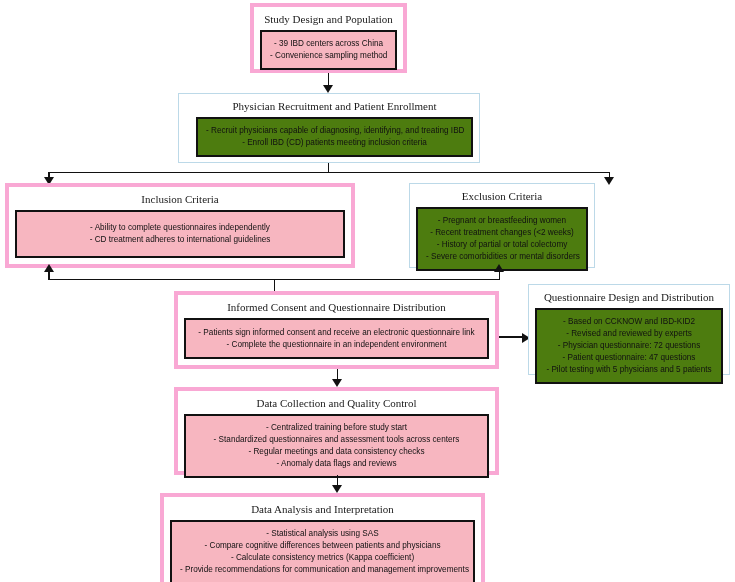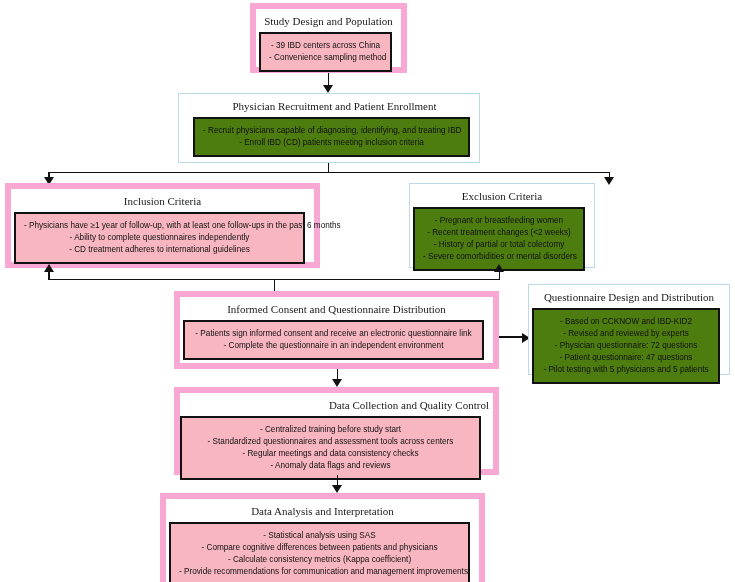--- a/index.html
+++ b/index.html
@@ -16,21 +16,21 @@
     height: 582px;
     background: #ffffff;
     overflow: hidden;
   }
 
   
   .node {
     position: absolute;
     box-sizing: border-box;
     background: #ffffff;
-    border: 6px solid #f9a8d4;
+    border: 4px solid #f9a8d4;
     display: flex;
     flex-direction: column;
     align-items: center;
   }
   .node.blue {
     border: 1px solid #bcd9e8;
   }
 
   .node-title {
     font-family: "Liberation Serif", serif;
@@ -40,21 +40,21 @@
     line-height: 1.1;
     padding: 6px 4px 5px 4px;
     white-space: nowrap;
   }
 
   
   .node-body {
     box-sizing: border-box;
     background: #f7b6c0;
     border: 2px solid #111111;
-    margin: 0 12px 6px 6px;
+    margin: 0 6px 6px 6px;
     padding: 6px 8px;
     text-align: center;
     font-family: "Liberation Sans", sans-serif;
     font-size: 8.2px;
     line-height: 1.45;
     color: #111111;
     flex: 1;
     display: flex;
     flex-direction: column;
     justify-content: center;
@@ -121,24 +121,23 @@
   </div>
 
   <div class="conn vline" style="left:327.5px; top:163px; width:1.6px; height:10px;"></div>
   <div class="conn hline" style="left:48px; top:171.5px; width:281px; height:1.6px;"></div>
   <div class="conn hline" style="left:327px; top:171.5px; width:283px; height:1.6px;"></div>
   <div class="conn vline" style="left:48px; top:171.5px; width:1.6px; height:8px;"></div>
   <div class="arrow-down" style="left:43.8px; top:177px;"></div>
   <div class="conn vline" style="left:608.5px; top:171.5px; width:1.6px; height:8px;"></div>
   <div class="arrow-down" style="left:604.3px; top:177px;"></div>
 
-  <div class="node" style="left:5px; top:183px; width:315px; height:85px;">
+  <div class="node" style="left:5px; top:183px; width:350px; height:85px;">
     <div class="node-title">Inclusion Criteria</div>
     <div class="node-body">
-      <div class="line">- Physicians have ≥1 year of follow-up, with at least one follow-ups in the past 6 months</div>
       <div class="line">- Ability to complete questionnaires independently</div>
       <div class="line">- CD treatment adheres to international guidelines</div>
     </div>
   </div>
 
   <div class="node blue" style="left:409px; top:183px; width:186px; height:85px;">
     <div class="node-title">Exclusion Criteria</div>
     <div class="node-body blue">
       <div class="line">- Pregnant or breastfeeding women</div>
       <div class="line">- Recent treatment changes (&lt;2 weeks)</div>
@@ -172,21 +171,21 @@
       <div class="line">- Revised and reviewed by experts</div>
       <div class="line">- Physician questionnaire: 72 questions</div>
       <div class="line">- Patient questionnaire: 47 questions</div>
       <div class="line">- Pilot testing with 5 physicians and 5 patients</div>
     </div>
   </div>
 
   <div class="conn vline" style="left:336.5px; top:369px; width:1.6px; height:11px;"></div>
   <div class="arrow-down" style="left:332.3px; top:379px;"></div>
 
-  <div class="node" style="left:174px; top:387px; width:325px; height:88px;align-items:flex-end;">
+  <div class="node" style="left:174px; top:387px; width:325px; height:88px;">
     <div class="node-title">Data Collection and Quality Control</div>
     <div class="node-body">
       <div class="line">- Centralized training before study start</div>
       <div class="line">- Standardized questionnaires and assessment tools across centers</div>
       <div class="line">- Regular meetings and data consistency checks</div>
       <div class="line">- Anomaly data flags and reviews</div>
     </div>
   </div>
 
   <div class="conn vline" style="left:336.5px; top:475px; width:1.6px; height:11px;"></div>

